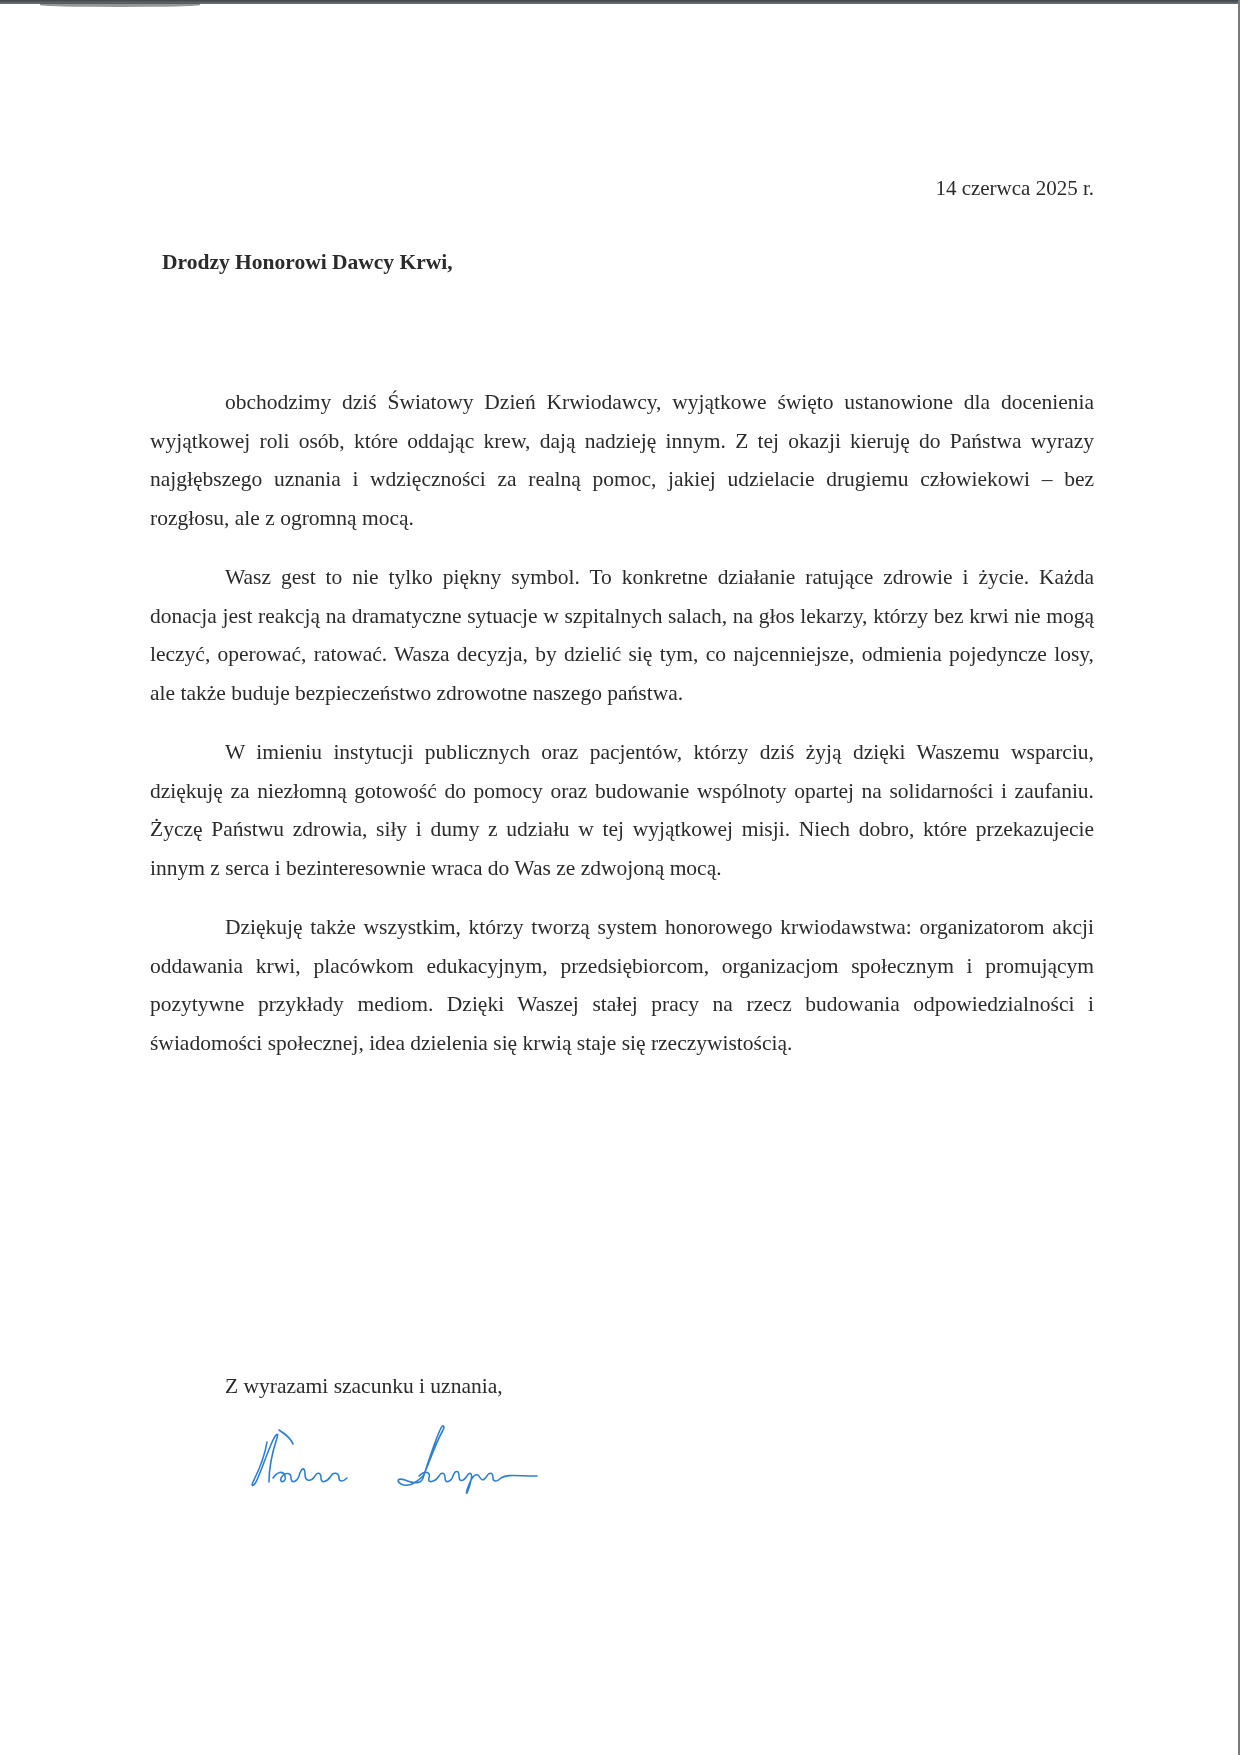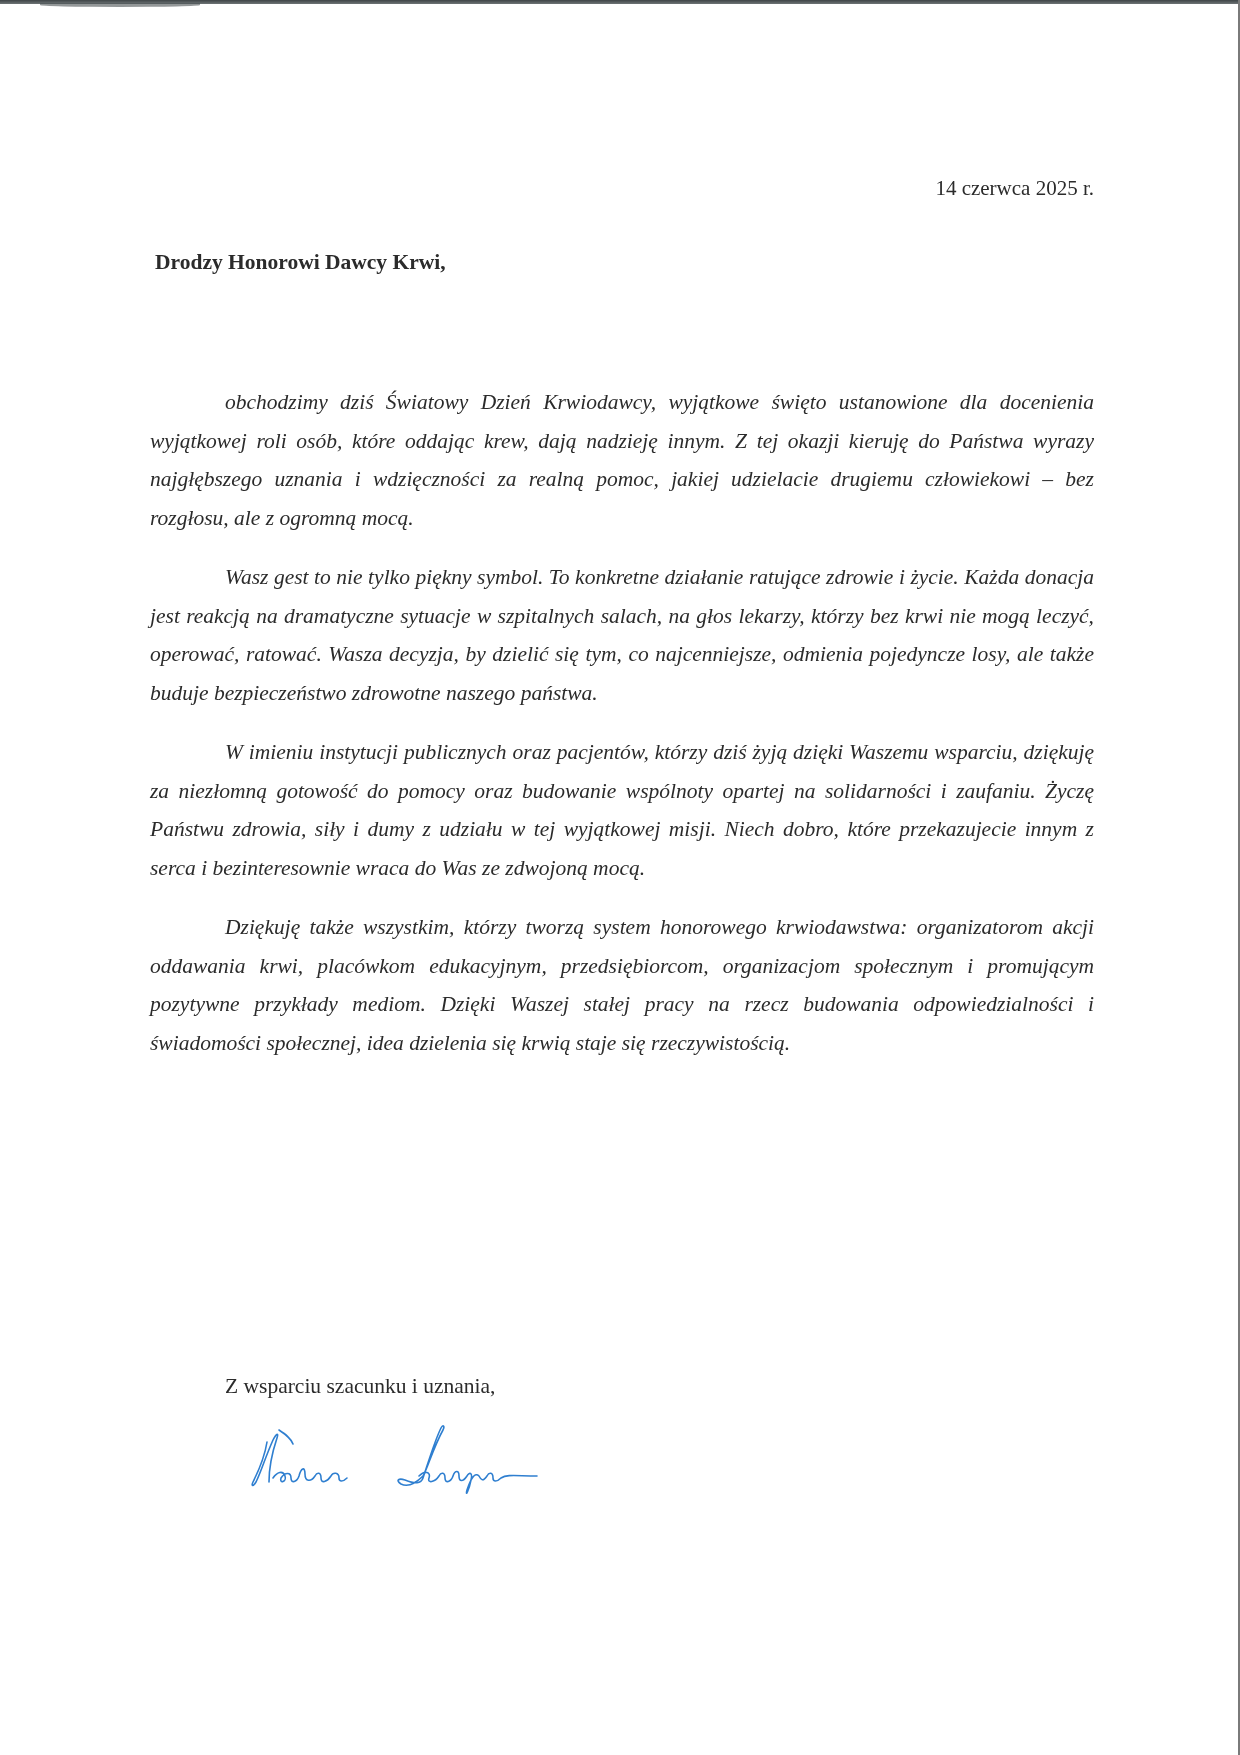--- a/index.html
+++ b/index.html
@@ -44,31 +44,30 @@
   .date {
     position: absolute;
     top: 174px;
     right: 0;
     font-size: 21px;
     line-height: 28px;
   }
   .salutation {
     position: absolute;
     top: 248px;
-    left: 5px;
+    left: 12px;
     font-size: 21.5px;
     font-weight: bold;
     line-height: 28px;
   }
   .body-text {
     position: absolute;
     top: 383px;
     left: 0;
     width: 944px;
-    font-style: italic;
   }
   .para {
     font-size: 21.5px;
     line-height: 38.5px;
     text-align: justify;
     text-indent: 75px;
     margin: 0 0 21px 0;
   }
   .closing {
     position: absolute;
@@ -97,21 +96,21 @@
 
   <div class="salutation">Drodzy Honorowi Dawcy Krwi,</div>
 
   <div class="body-text">
     <p class="para">obchodzimy dziś Światowy Dzień Krwiodawcy, wyjątkowe święto ustanowione dla docenienia wyjątkowej roli osób, które oddając krew, dają nadzieję innym. Z tej okazji kieruję do Państwa wyrazy najgłębszego uznania i wdzięczności za realną pomoc, jakiej udzielacie drugiemu człowiekowi – bez rozgłosu, ale z ogromną mocą.</p>
     <p class="para">Wasz gest to nie tylko piękny symbol. To konkretne działanie ratujące zdrowie i życie. Każda donacja jest reakcją na dramatyczne sytuacje w szpitalnych salach, na głos lekarzy, którzy bez krwi nie mogą leczyć, operować, ratować. Wasza decyzja, by dzielić się tym, co najcenniejsze, odmienia pojedyncze losy, ale także buduje bezpieczeństwo zdrowotne naszego państwa.</p>
     <p class="para">W imieniu instytucji publicznych oraz pacjentów, którzy dziś żyją dzięki Waszemu wsparciu, dziękuję za niezłomną gotowość do pomocy oraz budowanie wspólnoty opartej na solidarności i zaufaniu. Życzę Państwu zdrowia, siły i dumy z udziału w tej wyjątkowej misji. Niech dobro, które przekazujecie innym z serca i bezinteresownie wraca do Was ze zdwojoną mocą.</p>
     <p class="para">Dziękuję także wszystkim, którzy tworzą system honorowego krwiodawstwa: organizatorom akcji oddawania krwi, placówkom edukacyjnym, przedsiębiorcom, organizacjom społecznym i promującym pozytywne przykłady mediom. Dzięki Waszej stałej pracy na rzecz budowania odpowiedzialności i świadomości społecznej, idea dzielenia się krwią staje się rzeczywistością.</p>
   </div>
 
-  <div class="closing">Z wsparciu szacunku i uznania,</div>
+  <div class="closing">Z wyrazami szacunku i uznania,</div>
 </div>
 
 <svg class="signature" viewBox="0 0 300 85" fill="none" stroke="#2f7fd0" stroke-width="1.6" stroke-linecap="round" stroke-linejoin="round">
 
   <path d="M22 22 C 20 35, 14 50, 8 62 C 6 66, 8 67, 11 62 C 16 52, 20 38, 28 20 C 31 14, 34 12, 32 18 C 28 30, 24 45, 24 62"></path>
   <path d="M34 10 C 40 14, 46 18, 48 24"></path>
   <path d="M28 58 C 32 52, 38 50, 40 56 C 42 62, 34 64, 36 58 C 40 52, 46 52, 46 58 C 46 64, 52 62, 54 56 C 56 48, 60 46, 60 54 C 60 62, 66 62, 70 56 C 72 52, 76 52, 76 58 C 76 64, 82 62, 86 56 C 88 52, 94 52, 94 58 C 94 62, 98 62, 102 58"></path>
 
   <path d="M196 8 C 190 20, 184 40, 178 58 C 176 64, 170 64, 160 60 C 154 58, 150 60, 156 64 C 164 68, 172 62, 178 56 C 182 50, 188 28, 198 10 C 200 6, 198 4, 196 8"></path>
   <path d="M174 56 C 180 50, 186 52, 184 58 C 182 64, 190 62, 194 56 C 196 52, 200 52, 200 58 C 200 64, 206 62, 208 56 C 210 50, 214 50, 214 56 C 214 62, 218 62, 222 56 C 224 52, 228 52, 226 60 C 224 70, 220 78, 222 70 C 226 58, 230 52, 234 56 C 236 60, 238 62, 242 56 C 244 52, 248 52, 248 58 C 248 62, 252 62, 256 58 C 262 54, 272 56, 292 56"></path>

